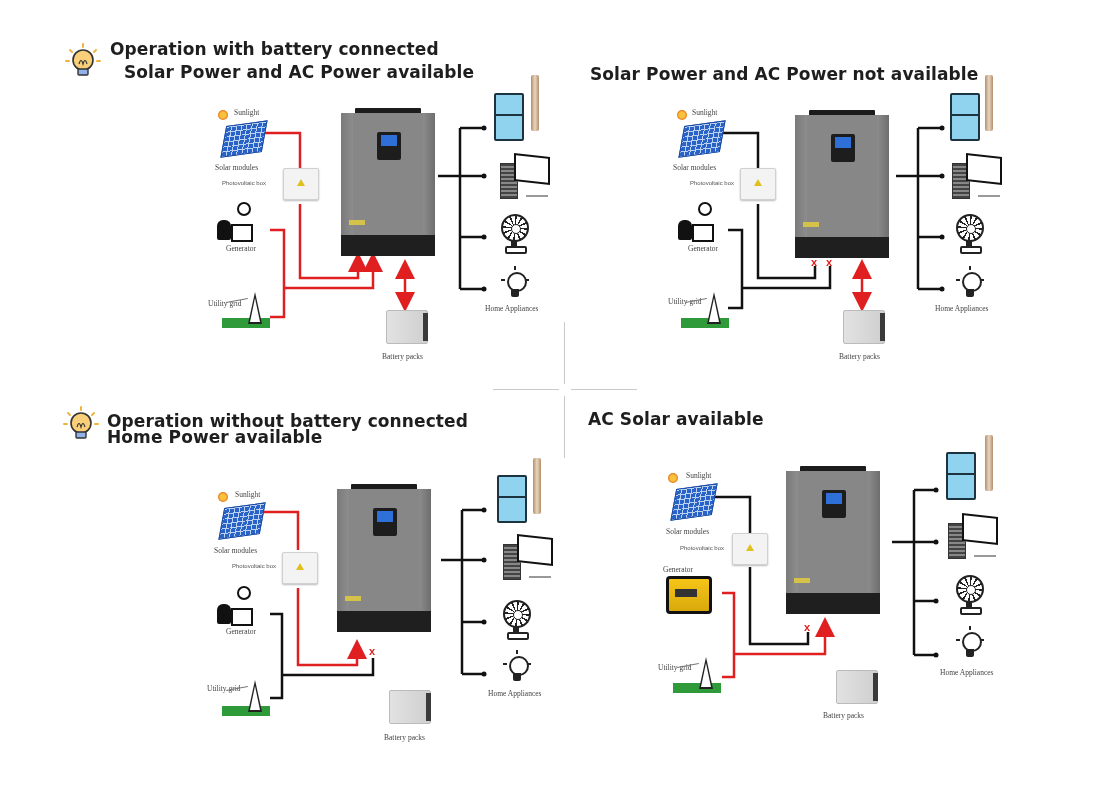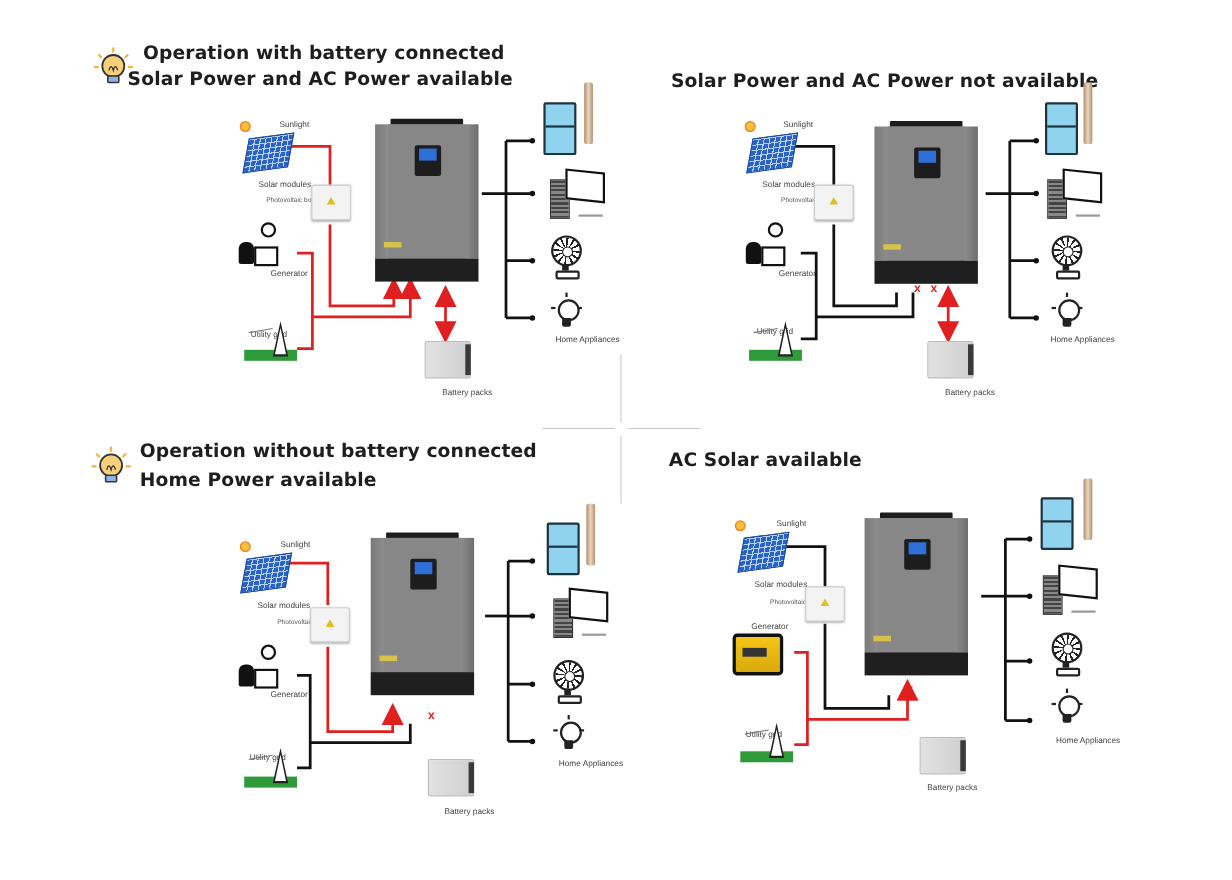--- a/index.html
+++ b/index.html
@@ -1,19 +1,19 @@
 <!DOCTYPE html>
 <html><head>
 <meta charset="utf-8">
 <style>
   html,body{margin:0;padding:0;background:#ffffff;}
   body{width:1120px;height:800px;position:relative;overflow:hidden;font-family:"Liberation Sans",sans-serif;color:#1a1a1a;}
-  .abs{position:absolute;margin-left:20px;}
+  .abs{position:absolute;}
   .title{font-family:"DejaVu Sans",sans-serif;font-weight:bold;font-size:17px;line-height:23px;color:#1e1e1e;white-space:nowrap;letter-spacing:0.1px;}
-  .lbl{font-size:7.5px;color:#444;white-space:nowrap;}
+  .lbl{font-size:7.5px;color:#444;white-space:nowrap;font-family:Liberation Serif, serif;}
   .lbl-sm{font-size:6px;color:#555;white-space:nowrap;}
   .inv{position:absolute;width:94px;height:148px;}
   .inv .mount{position:absolute;left:14px;top:0;width:66px;height:6px;background:#1c1c1c;border-radius:1px;}
   .inv .body{position:absolute;left:0;top:5px;width:94px;height:122px;background:linear-gradient(90deg,#7a7a7a 0,#8c8c8c 12%,#8a8a8a 88%,#6e6e6e 100%);}
   .inv .body:before{content:"";position:absolute;left:12px;top:0;width:70px;height:122px;background:#878787;}
   .inv .lcd{position:absolute;left:36px;top:24px;width:24px;height:28px;background:#1d1d1d;border-radius:2px;}
   .inv .lcd i{position:absolute;left:4px;top:3px;width:16px;height:11px;background:#2f6fd8;}
   .inv .badge{position:absolute;left:8px;top:112px;width:16px;height:5px;background:#d4c24a;}
   .inv .base{position:absolute;left:0;top:127px;width:94px;height:21px;background:#1f1f1f;}
   .batt{position:absolute;width:40px;height:32px;background:linear-gradient(90deg,#e2e2e2,#cfcfcf);border:1px solid #bbb;border-radius:2px;}
@@ -141,21 +141,21 @@
           <line x1="32" y1="8" x2="30" y2="10"></line>
           <line x1="2" y1="19" x2="5" y2="19"></line>
           <line x1="33" y1="19" x2="36" y2="19"></line>
         </g>
       <circle cx="19" cy="18" r="10" fill="#f9d079" stroke="#333" stroke-width="1.6"></circle>
       <path d="M15,22 Q17,15 19,22 Q21,15 23,22" fill="none" stroke="#333" stroke-width="1.2"></path>
       <rect x="14" y="27" width="10" height="6" fill="#8fb2e8" stroke="#333" stroke-width="1.4" rx="1"></rect>
     </svg>
   </div>
   <div class="abs title" style="left:110px;top:38px;">Operation with battery connected</div>
-  <div class="abs title" style="left:96px;top:61px;">Solar Power and AC Power available</div>
+  <div class="abs title" style="left:124px;top:61px;">Solar Power and AC Power available</div>
 
   <div class="sun" style="left:218px;top:110px;"></div>
   <div class="abs lbl" style="left:234px;top:108px;">Sunlight</div>
   <div class="panel" style="left:224px;top:123px;"></div>
   <div class="abs lbl" style="left:215px;top:163px;">Solar modules</div>
   <div class="abs lbl-sm" style="left:222px;top:180px;">Photovoltaic box</div>
   <div class="pvbox" style="left:283px;top:168px;"></div>
 
   <div class="gen-person" style="left:217px;top:214px;">
       <div class="p"></div>
@@ -271,21 +271,21 @@
           <line x1="6" y1="8" x2="8" y2="10"></line>
           <line x1="32" y1="8" x2="30" y2="10"></line>
           <line x1="2" y1="19" x2="5" y2="19"></line>
           <line x1="33" y1="19" x2="36" y2="19"></line>
         </g>
       <circle cx="19" cy="18" r="10" fill="#f9d079" stroke="#333" stroke-width="1.6"></circle>
       <path d="M15,22 Q17,15 19,22 Q21,15 23,22" fill="none" stroke="#333" stroke-width="1.2"></path>
       <rect x="14" y="27" width="10" height="6" fill="#8fb2e8" stroke="#333" stroke-width="1.4" rx="1"></rect>
     </svg>
   </div>
-  <div class="abs title" style="left:107px;top:399px;">Operation without battery connected</div>
+  <div class="abs title" style="left:107px;top:410px;">Operation without battery connected</div>
   <div class="abs title" style="left:107px;top:426px;">Home Power available</div>
 
   <div class="sun" style="left:218px;top:492px;"></div>
   <div class="abs lbl" style="left:235px;top:490px;">Sunlight</div>
   <div class="panel" style="left:222px;top:505px;"></div>
   <div class="abs lbl" style="left:214px;top:546px;">Solar modules</div>
   <div class="abs lbl-sm" style="left:232px;top:563px;">Photovoltaic box</div>
   <div class="pvbox" style="left:282px;top:552px;"></div>
 
   <div class="gen-person" style="left:217px;top:598px;">

